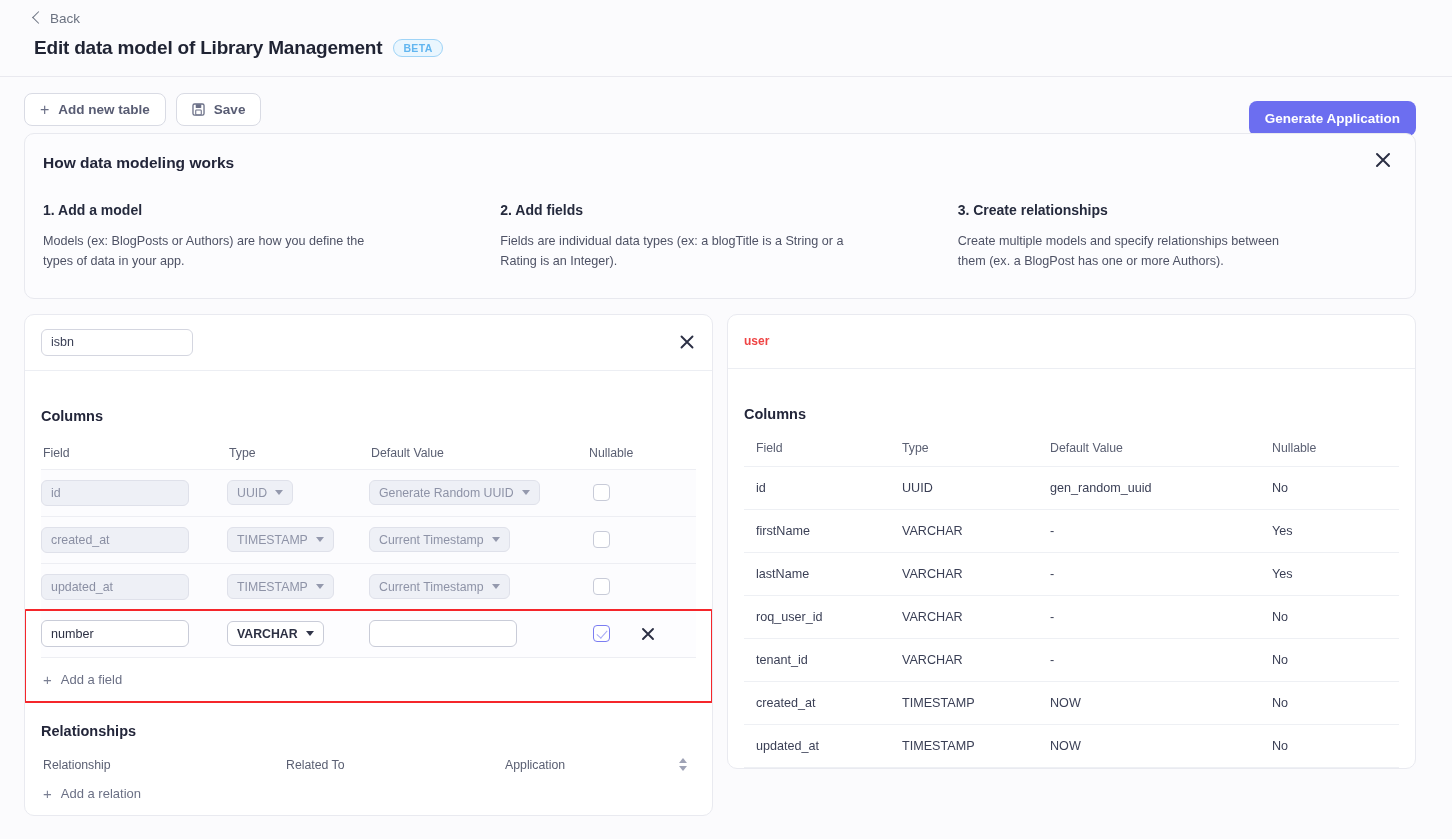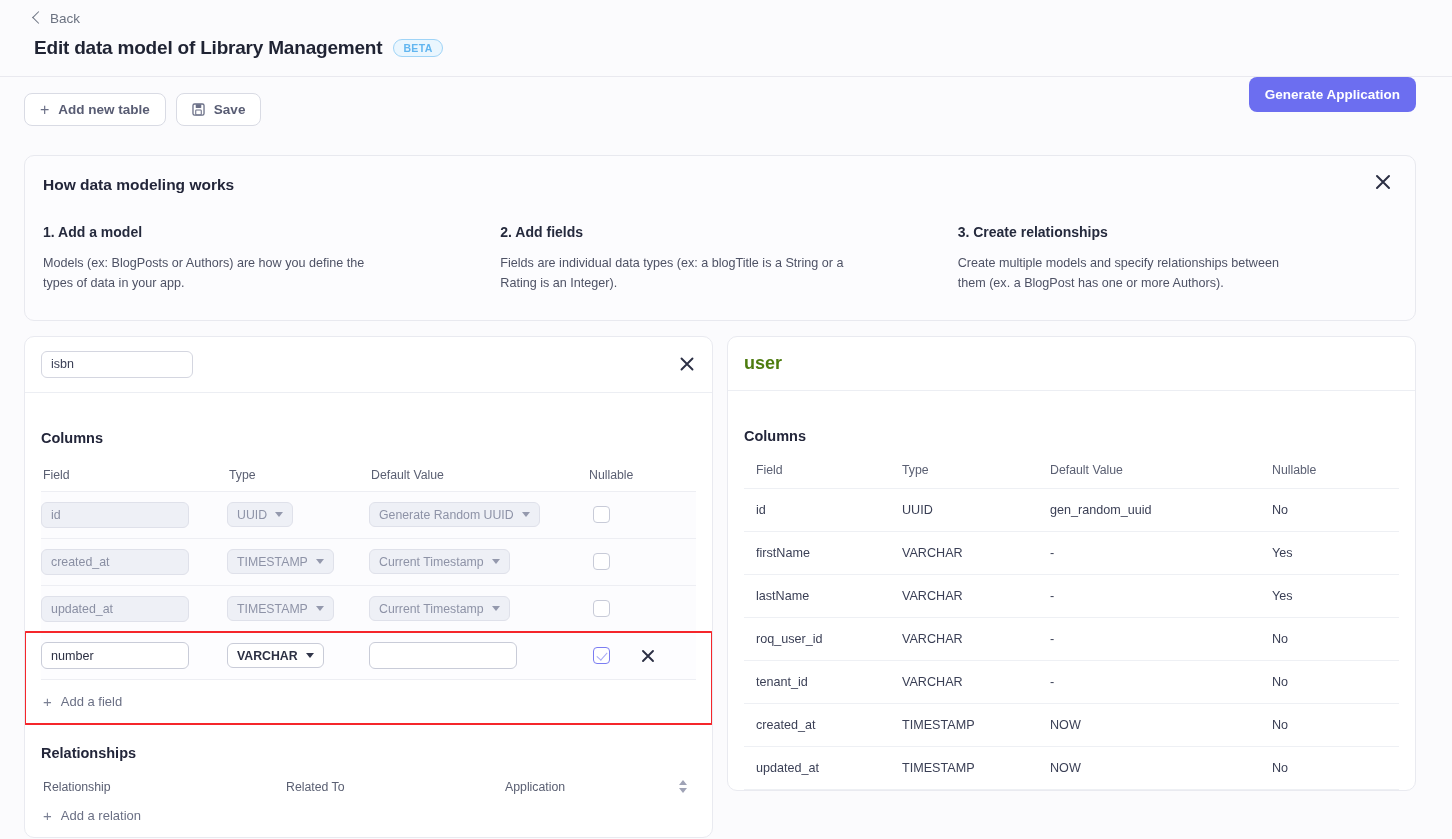--- a/index.html
+++ b/index.html
@@ -46,30 +46,30 @@
     border: 1px solid #d9dbe4; border-radius: 8px;
     background:#ffffff; color:#585c73;
     font-size:13.5px; font-weight:700; cursor:pointer;
     white-space: nowrap;
   }
   .btn + .btn { margin-left: 10px; }
   .plus-ico { font-size:16px; font-weight:400; line-height:1; color:#6a6f86; }
   .save-ico { width:13px; height:13px; position:relative; display:inline-block; }
   .save-ico svg { display:block; }
   .primary-btn {
-    position:absolute; right:36px; top:0;
+    position:absolute; right:36px; top:24px;
     height: 35px; padding: 0 16px;
     background:#6c6ef0; border:none; border-radius:8px;
     color:#ffffff; font-size:13.5px; font-weight:700;
     cursor:pointer; display:flex; align-items:center;
   }
 
   
   .info-card {
-    margin: 29px 36px 0 24px;
+    margin: 7px 36px 0 24px;
     background:#fcfcfe; border:1px solid #e8e9ef; border-radius: 10px;
     padding: 20px 22px 26px 18px;
     position: relative;
   }
   .info-title { font-size:15.5px; font-weight:600; color:#23263a; padding-left:0; }
   .info-close {
     position:absolute; right: 22px; top: 16px;
     width:20px; height:20px; cursor:pointer;
   }
   .info-cols {
@@ -96,21 +96,21 @@
     border-bottom:1px solid #eceef3;
     display:flex; align-items:center; justify-content:space-between;
     min-height: 54px;
   }
   .tbl-name-input {
     width: 152px; height: 27px;
     border:1px solid #d4d6e0; border-radius:6px;
     padding: 0 9px; font-size:12.5px; color:#3a3f55;
     font-family:"Liberation Sans", sans-serif; background:#fff;
   }
-  .tbl-name-static { font-size:18px; font-weight:600; color:#4d7c0f; }
+  .tbl-name-static { font-size:12px; font-weight:600; color:#ef4444; }
   .head-close { width:18px; height:18px; cursor:pointer; }
 
   .panel-body { padding: 18px 16px 0 16px; }
   .section-label { font-size:14.5px; font-weight:600; color:#23263a;margin-top:19px; }
 
   
   .grid-head {
     display:grid; grid-template-columns: 186px 142px 218px 1fr;
     font-size:12.3px; color:#5b melanin;
     color:#5b6073; padding: 22px 0 9px 2px;

